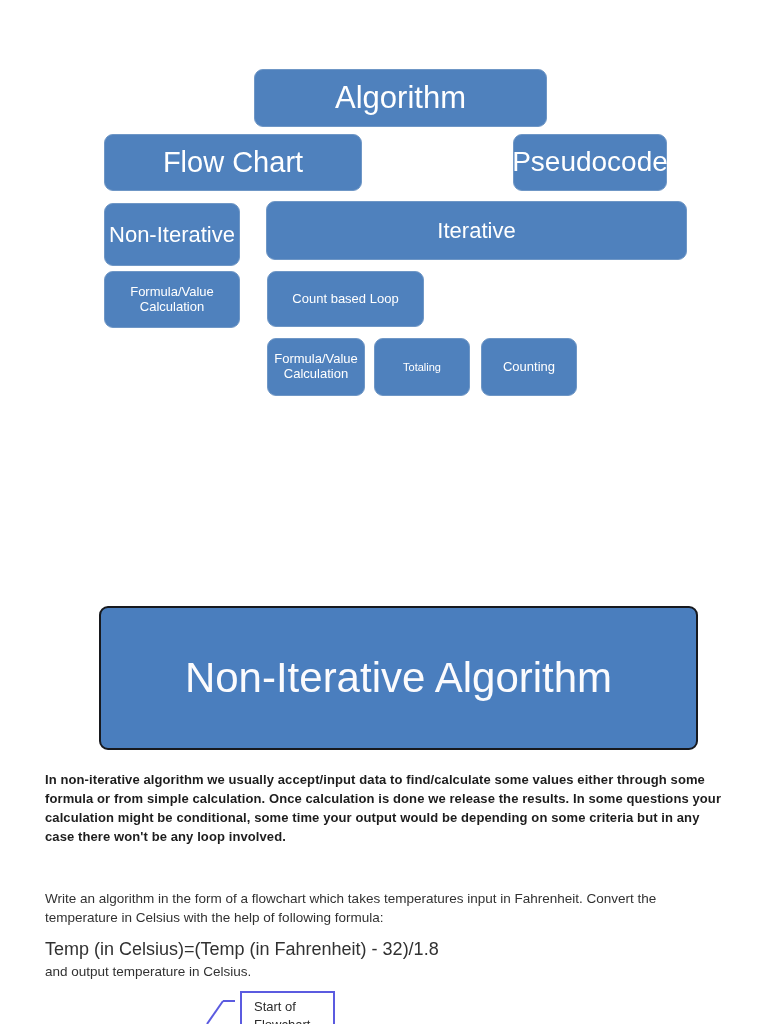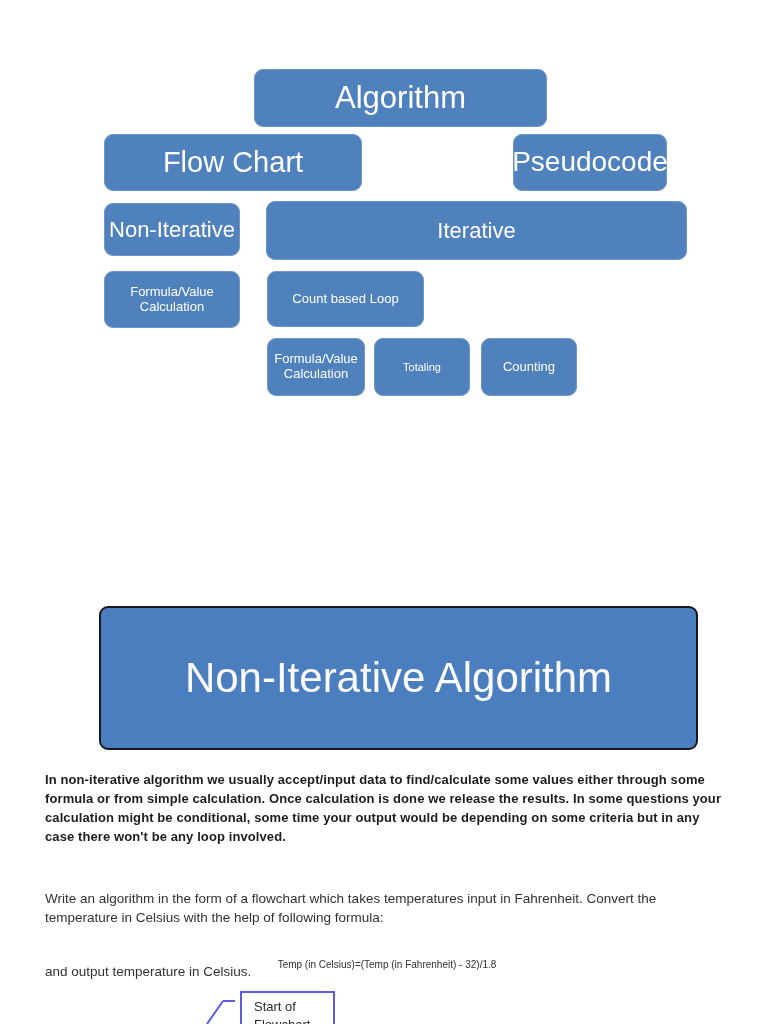--- a/index.html
+++ b/index.html
@@ -26,21 +26,21 @@
     display: flex;
     align-items: center;
     justify-content: center;
     text-align: center;
     box-sizing: border-box;
     line-height: 1.15;
   }
   .b-algorithm   { left:254px; top:69px;  width:293px; height:58px; font-size:31px; }
   .b-flowchart   { left:104px; top:134px; width:258px; height:57px; font-size:29px; }
   .b-pseudocode  { left:513px; top:134px; width:154px; height:57px; font-size:28px; }
-  .b-noniter     { left:104px; top:203px; width:136px; height:53px; font-size:22px; }
+  .b-noniter     { left:104px; top:203px; width:136px; height:63px; font-size:22px; }
   .b-iterative   { left:266px; top:201px; width:421px; height:59px; font-size:22px; }
   .b-fv1         { left:104px; top:271px; width:136px; height:57px; font-size:13px; padding:0 10px; }
   .b-countloop   { left:267px; top:271px; width:157px; height:56px; font-size:13px; }
   .b-condloop    { left:529px; top:268px; width:156px; height:56px; font-size:13px; }
   .b-fv2         { left:267px; top:338px; width:98px;  height:58px; font-size:13px; padding:0 8px; }
   .b-totaling    { left:374px; top:338px; width:96px;  height:58px; font-size:11px; }
   .b-counting    { left:481px; top:338px; width:96px;  height:58px; font-size:13px; }
   .b-extreme     { left:590px; top:338px; width:98px;  height:58px; font-size:13px; padding:0 4px; }
 
   
@@ -54,21 +54,21 @@
     display: flex; align-items: center; justify-content: center;
     color: #fbfbfd;
     font-size: 42px;
     box-sizing: border-box;
   }
 
   
   .para { position: absolute; left: 45px; width: 684px; color: #1d1d1d; }
   .p1 { top: 770px; font-weight: bold; font-size: 13px; line-height: 19px; letter-spacing: 0.1px; }
   .p2 { top: 889px; font-size: 13.5px; line-height: 19px; color: #313131; }
-  .formula { top: 939px; text-align: center; font-size: 10px; color: #313131; margin-top: 20px; }
+  .formula { top: 939px; font-size: 18px; color: #313131; }
   .p3 { top: 964px; font-size: 13.5px; color: #313131; }
 
   
   .fc-start {
     position: absolute;
     left: 240px; top: 991px;
     width: 95px; height: 60px;
     border: 2px solid var(--flowchart-border, #5b5be0);
     background: #ffffff;
     box-sizing: border-box;

